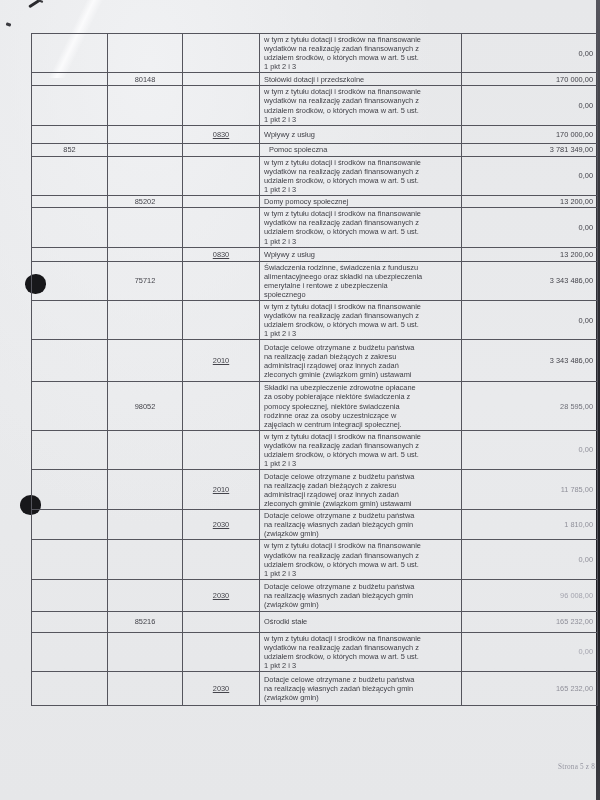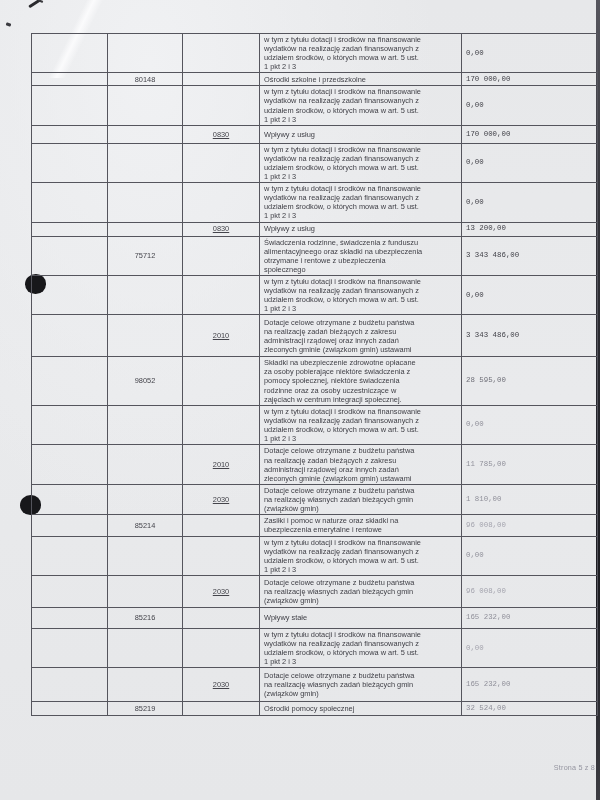--- a/index.html
+++ b/index.html
@@ -33,27 +33,27 @@
     border:1px solid #55555d;
     padding:1px 4px;
     vertical-align:middle;
     font-size:7.4px;line-height:9.1px;
     overflow:hidden;
   }
   td.c1,td.c2,td.c3{text-align:center;font-size:7.8px;color:#44444b;}
   td.c2{padding-right:26px;}
   td.c3{padding-right:18px;text-decoration:underline;}
   td.c4{white-space:pre-line;vertical-align:middle;color:#3e3e45;}
-  td.c5{font-size:7.8px;padding-right:4px;color:#43434a;font-family:Liberation Mono, monospace;}
+  td.c5{text-align:right;font-size:7.8px;padding-right:4px;color:#43434a;}
   td.c5.f1{color:#6f6f78;}
   td.c5.f2{color:#90909a;}
   td.c5.f3{color:#a4a4ae;}
   .footer{
     position:absolute;top:763px;right:5px;
-    font-size:7.2px;color:#9595a0;letter-spacing:.2px;
+    font-size:7.2px;color:#9595a0;letter-spacing:.2px;font-family:Liberation Serif, serif;
   }
 </style>
 </head>
 <body>
 
 <div class="page">
 
   <div class="crease"></div>
   <div class="mark1"></div>
   <div class="mark1b"></div>
@@ -78,49 +78,63 @@
         <td class="c4">w tym z tytułu dotacji i środków na finansowanie
 wydatków na realizację zadań finansowanych z
 udziałem środków, o których mowa w art. 5 ust.
 1 pkt 2 i 3</td>
         <td class="c5">0,00</td>
       </tr>
       <tr style="height:13px">
         <td class="c1"></td>
         <td class="c2">80148</td>
         <td class="c3"></td>
-        <td class="c4">Ośrodki szkolne i przedszkolne</td>
+        <td class="c4">Stołówki dotacji i przedszkolne</td>
         <td class="c5">170 000,00</td>
       </tr>
       <tr style="height:38px">
         <td class="c1"></td>
         <td class="c2"></td>
         <td class="c3"></td>
         <td class="c4">w tym z tytułu dotacji i środków na finansowanie
 wydatków na realizację zadań finansowanych z
 udziałem środków, o których mowa w art. 5 ust.
 1 pkt 2 i 3</td>
         <td class="c5">0,00</td>
       </tr>
       <tr style="height:18px">
         <td class="c1"></td>
         <td class="c2"></td>
         <td class="c3">0830</td>
         <td class="c4">Wpływy z usług</td>
         <td class="c5">170 000,00</td>
       </tr>
-      <tr style="height:38px">
-        <td class="c1"></td>
-        <td class="c2"></td>
-        <td class="c3"></td>
-        <td class="c4">w tym z tytułu dotacji i środków na finansowanie
-wydatków na realizację zadań finansowanych z
-udziałem środków, o których mowa w art. 5 ust.
-1 pkt 2 i 3</td>
-        <td class="c5">0,00</td>
+      <tr style="height:13px">
+        <td class="c1">852</td>
+        <td class="c2"></td>
+        <td class="c3"></td>
+        <td class="c4" style="padding-left:9px">Pomoc społeczna</td>
+        <td class="c5">3 781 349,00</td>
+      </tr>
+      <tr style="height:38px">
+        <td class="c1"></td>
+        <td class="c2"></td>
+        <td class="c3"></td>
+        <td class="c4">w tym z tytułu dotacji i środków na finansowanie
+wydatków na realizację zadań finansowanych z
+udziałem środków, o których mowa w art. 5 ust.
+1 pkt 2 i 3</td>
+        <td class="c5">0,00</td>
+      </tr>
+      <tr style="height:12px">
+        <td class="c1"></td>
+        <td class="c2">85202</td>
+        <td class="c3"></td>
+        <td class="c4">Domy pomocy społecznej</td>
+        <td class="c5">13 200,00</td>
       </tr>
       <tr style="height:38px">
         <td class="c1"></td>
         <td class="c2"></td>
         <td class="c3"></td>
         <td class="c4">w tym z tytułu dotacji i środków na finansowanie
 wydatków na realizację zadań finansowanych z
 udziałem środków, o których mowa w art. 5 ust.
 1 pkt 2 i 3</td>
         <td class="c5">0,00</td>
@@ -131,21 +145,21 @@
         <td class="c3">0830</td>
         <td class="c4">Wpływy z usług</td>
         <td class="c5">13 200,00</td>
       </tr>
       <tr style="height:39px">
         <td class="c1"></td>
         <td class="c2">75712</td>
         <td class="c3"></td>
         <td class="c4">Świadczenia rodzinne, świadczenia z funduszu
 alimentacyjneego oraz składki na ubezpieczenia
-otrzymane i rentowe z ubezpieczenia
+emerytalne i rentowe z ubezpieczenia
 społecznego</td>
         <td class="c5">3 343 486,00</td>
       </tr>
       <tr style="height:38px">
         <td class="c1"></td>
         <td class="c2"></td>
         <td class="c3"></td>
         <td class="c4">w tym z tytułu dotacji i środków na finansowanie
 wydatków na realizację zadań finansowanych z
 udziałem środków, o których mowa w art. 5 ust.
@@ -195,28 +209,20 @@
       </tr>
       <tr style="height:30px">
         <td class="c1"></td>
         <td class="c2"></td>
         <td class="c3">2030</td>
         <td class="c4">Dotacje celowe otrzymane z budżetu państwa
 na realizację własnych zadań bieżących gmin
 (związków gmin)</td>
         <td class="c5 f2">1 810,00</td>
       </tr>
-      <tr style="height:19px">
-        <td class="c1"></td>
-        <td class="c2">85214</td>
-        <td class="c3"></td>
-        <td class="c4">Zasiłki i pomoc w naturze oraz składki na
-ubezpieczenia emerytalne i rentowe</td>
-        <td class="c5 f3">96 008,00</td>
-      </tr>
       <tr style="height:38px">
         <td class="c1"></td>
         <td class="c2"></td>
         <td class="c3"></td>
         <td class="c4">w tym z tytułu dotacji i środków na finansowanie
 wydatków na realizację zadań finansowanych z
 udziałem środków, o których mowa w art. 5 ust.
 1 pkt 2 i 3</td>
         <td class="c5 f2">0,00</td>
       </tr>
@@ -226,21 +232,21 @@
         <td class="c3">2030</td>
         <td class="c4">Dotacje celowe otrzymane z budżetu państwa
 na realizację własnych zadań bieżących gmin
 (związków gmin)</td>
         <td class="c5 f3">96 008,00</td>
       </tr>
       <tr style="height:21px">
         <td class="c1"></td>
         <td class="c2">85216</td>
         <td class="c3"></td>
-        <td class="c4">Wpływy stałe</td>
+        <td class="c4">Ośrodki stałe</td>
         <td class="c5 f2">165 232,00</td>
       </tr>
       <tr style="height:38px">
         <td class="c1"></td>
         <td class="c2"></td>
         <td class="c3"></td>
         <td class="c4">w tym z tytułu dotacji i środków na finansowanie
 wydatków na realizację zadań finansowanych z
 udziałem środków, o których mowa w art. 5 ust.
 1 pkt 2 i 3</td>
@@ -248,25 +254,18 @@
       </tr>
       <tr style="height:34px">
         <td class="c1"></td>
         <td class="c2"></td>
         <td class="c3">2030</td>
         <td class="c4">Dotacje celowe otrzymane z budżetu państwa
 na realizację własnych zadań bieżących gmin
 (związków gmin)</td>
         <td class="c5 f2">165 232,00</td>
       </tr>
-      <tr style="height:14px">
-        <td class="c1"></td>
-        <td class="c2">85219</td>
-        <td class="c3"></td>
-        <td class="c4">Ośrodki pomocy społecznej</td>
-        <td class="c5 f2">32 524,00</td>
-      </tr>
     </tbody>
   </table>
 
   <div class="footer">Strona 5 z 8</div>
 
 </div>
 
 </body></html>

